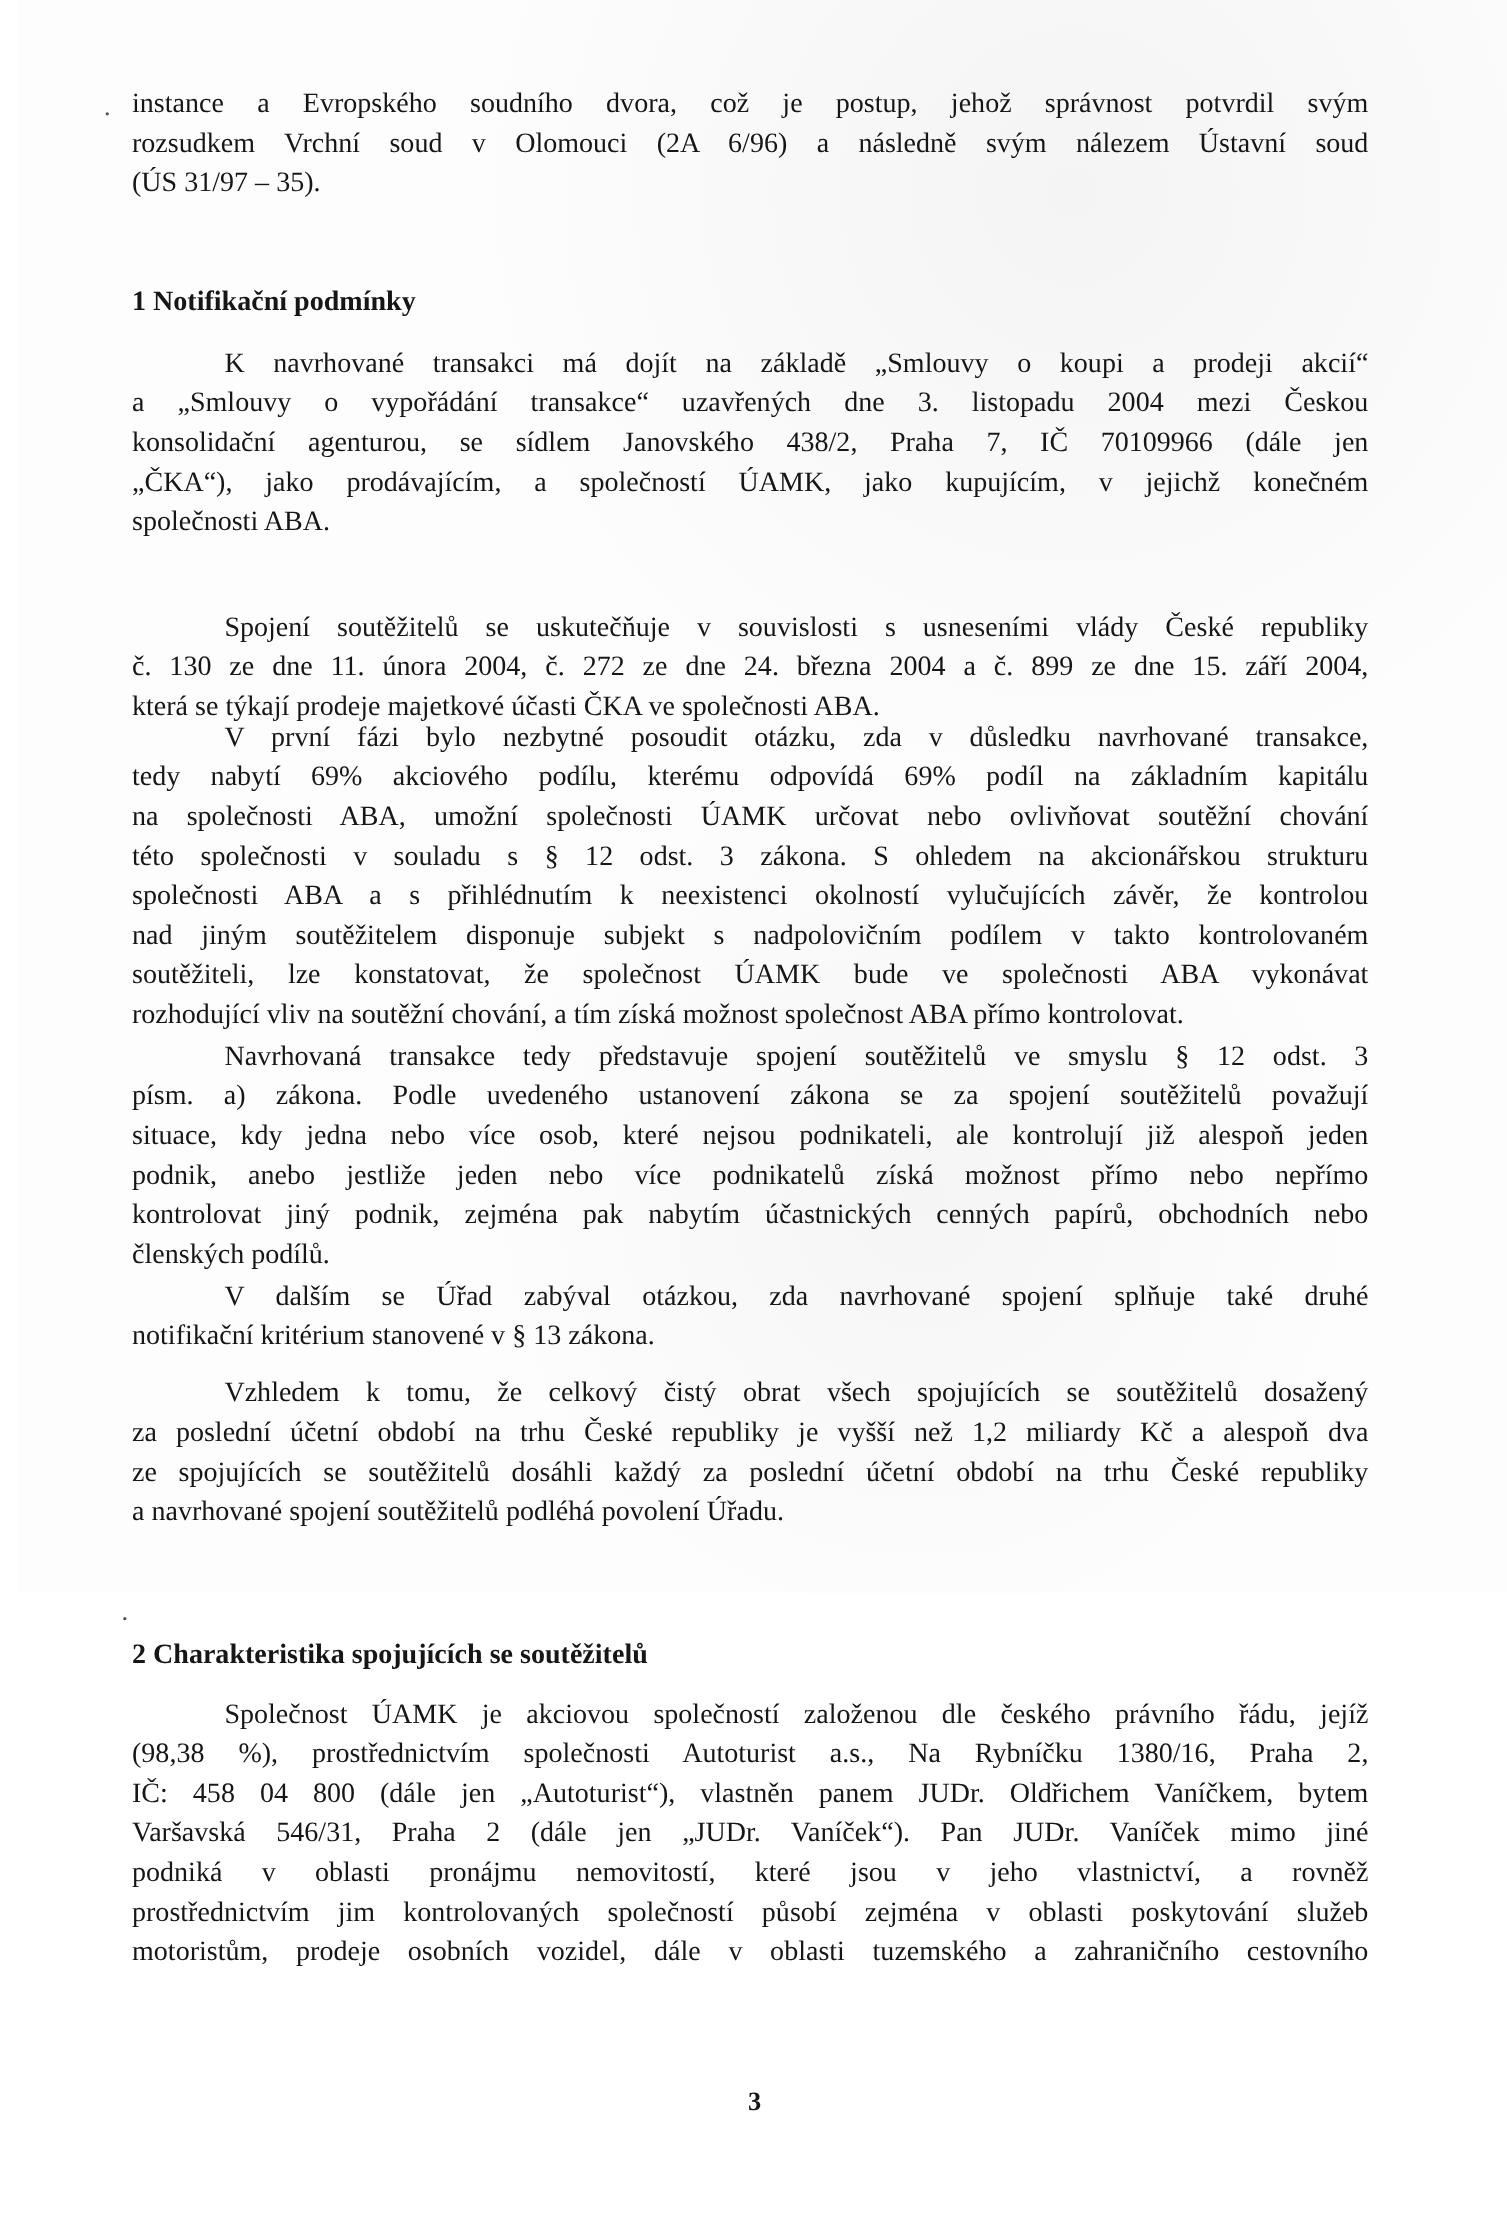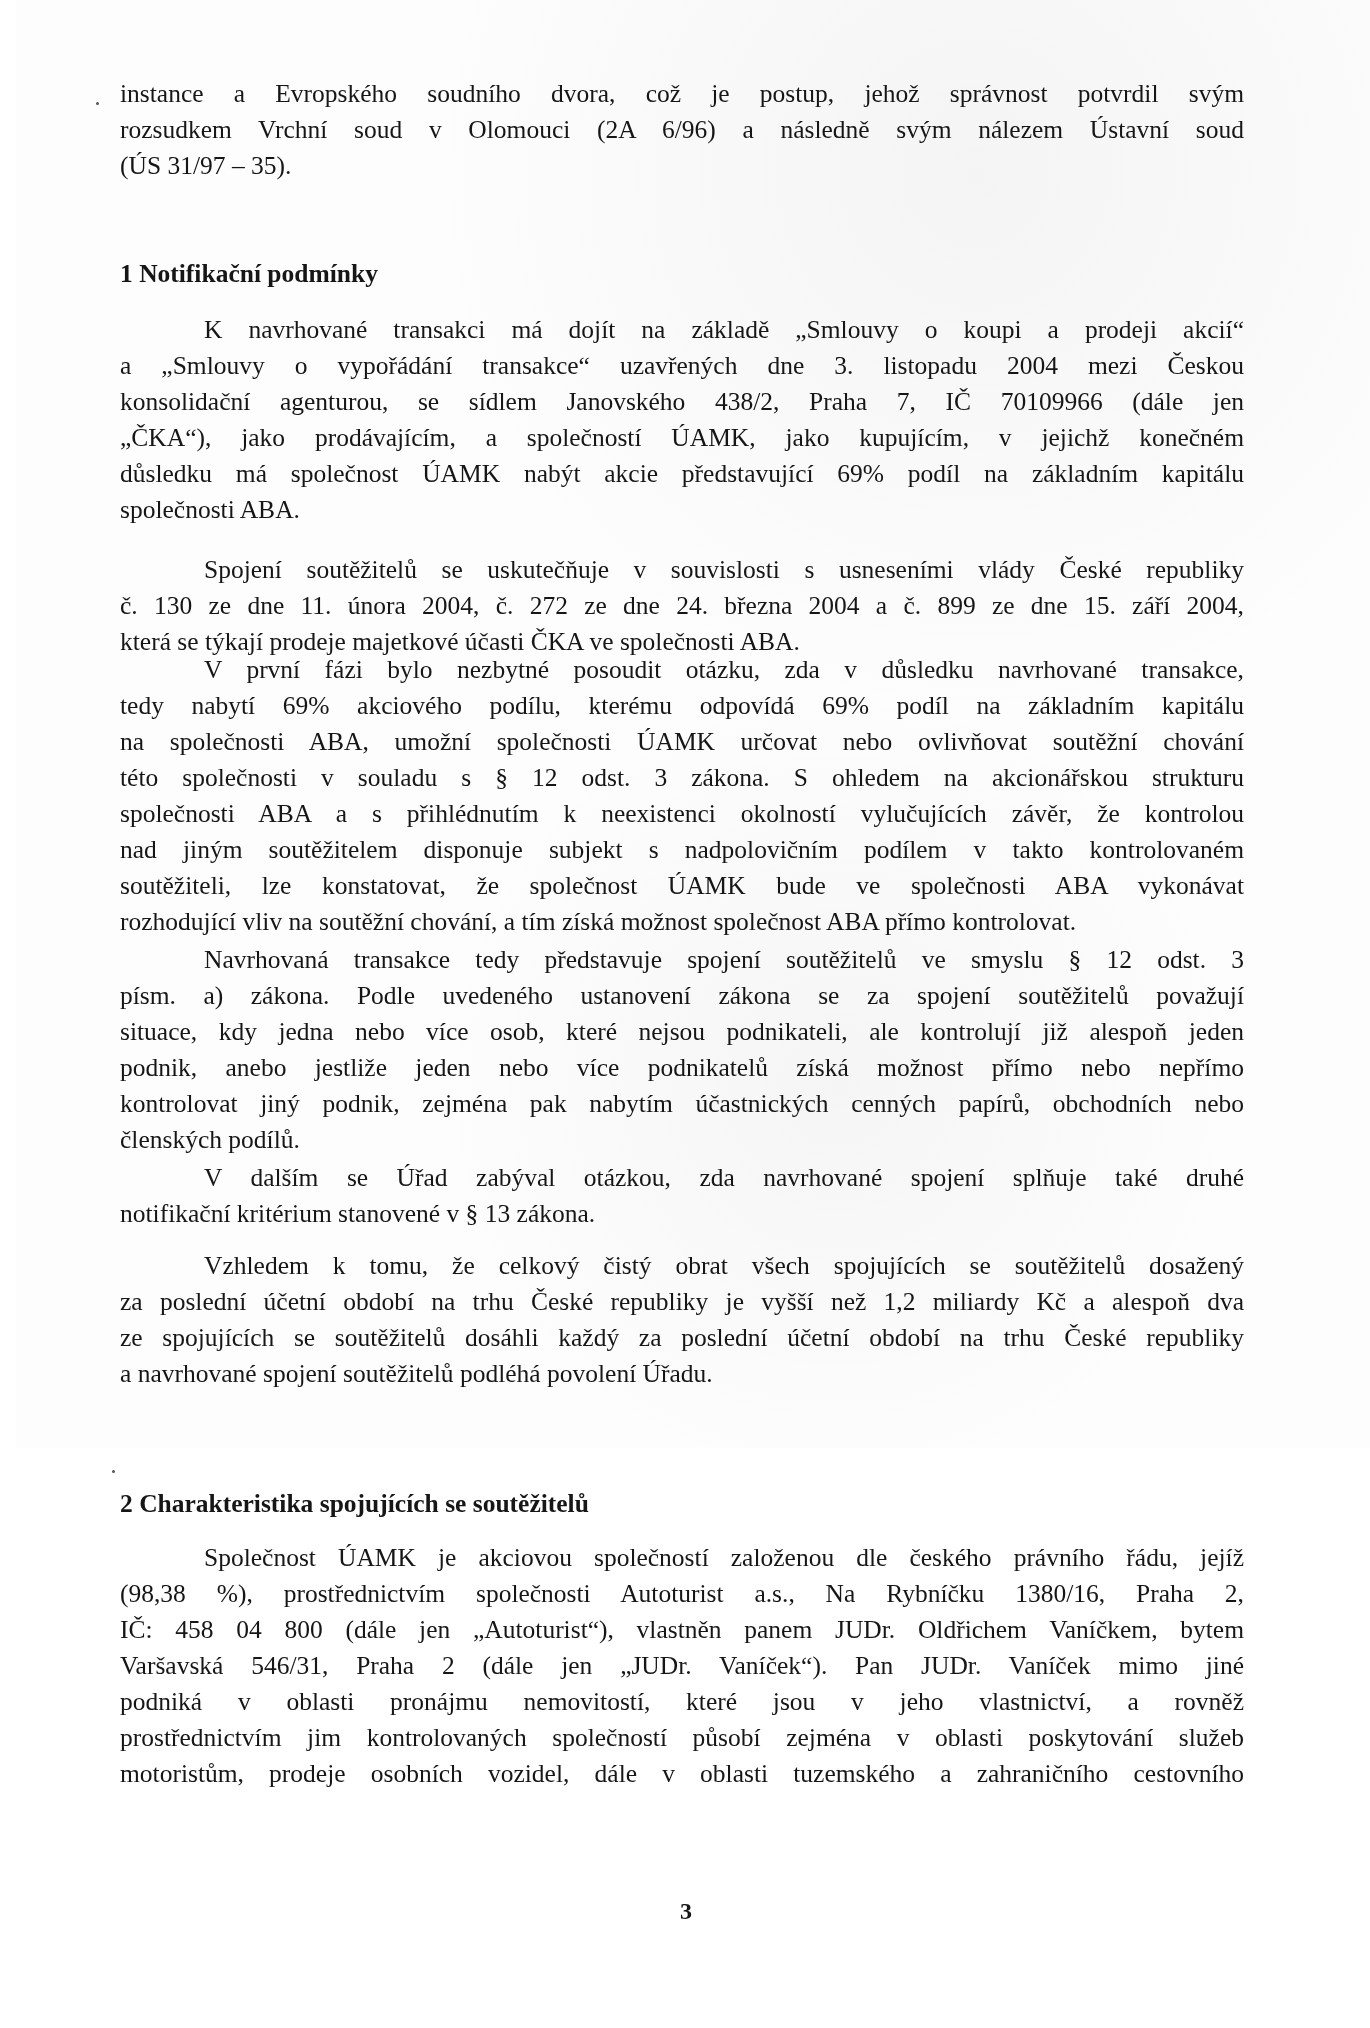--- a/index.html
+++ b/index.html
@@ -48,21 +48,20 @@
     <span class="line last" style="white-space: nowrap; display: block;">(ÚS 31/97 – 35).</span>
   </div>
 
   <h2 class="heading" style="top:256px;">1 Notifikační podmínky</h2>
 
   <div class="text-block" style="top:312px;">
     <span class="line indent" style="white-space: nowrap; display: block;"><span style="white-space: nowrap; word-spacing: 0px;">K navrhované transakci má dojít na základě „Smlouvy o koupi a prodeji akcií“</span></span>
     <span class="line" style="white-space: nowrap; display: block;"><span style="white-space: nowrap; word-spacing: 0px;">a „Smlouvy o vypořádání transakce“ uzavřených dne 3. listopadu 2004 mezi Českou</span></span>
     <span class="line" style="white-space: nowrap; display: block;"><span style="white-space: nowrap; word-spacing: 0px;">konsolidační agenturou, se sídlem Janovského 438/2, Praha 7, IČ 70109966 (dále jen</span></span>
     <span class="line" style="white-space: nowrap; display: block;"><span style="white-space: nowrap; word-spacing: 0px;">„ČKA“), jako prodávajícím, a společností ÚAMK, jako kupujícím, v jejichž konečném</span></span>
-    <span class="line" style="white-space: nowrap; display: block;"><span style="white-space: nowrap; word-spacing: 0px;">důsledku má společnost ÚAMK nabýt akcie představující 69% podíl na základním kapitálu</span></span>
     <span class="line last" style="white-space: nowrap; display: block;">společnosti ABA.</span>
   </div>
 
   <div class="text-block" style="top:552px;">
     <span class="line indent" style="white-space: nowrap; display: block;"><span style="white-space: nowrap; word-spacing: 0px;">Spojení soutěžitelů se uskutečňuje v souvislosti s usneseními vlády České republiky</span></span>
     <span class="line" style="white-space: nowrap; display: block;"><span style="white-space: nowrap; word-spacing: 0px;">č. 130 ze dne 11. února 2004, č. 272 ze dne 24. března 2004 a č. 899 ze dne 15. září 2004,</span></span>
     <span class="line last" style="white-space: nowrap; display: block;">která se týkají prodeje majetkové účasti ČKA ve společnosti ABA.</span>
   </div>
 
   <div class="text-block" style="top:652px;">

